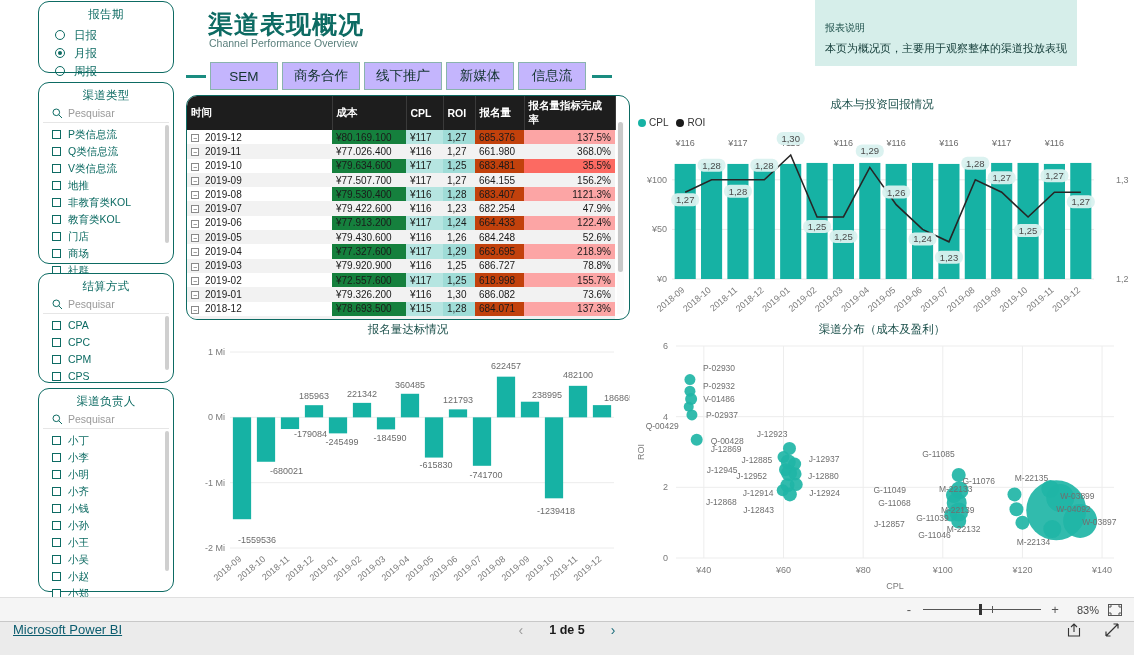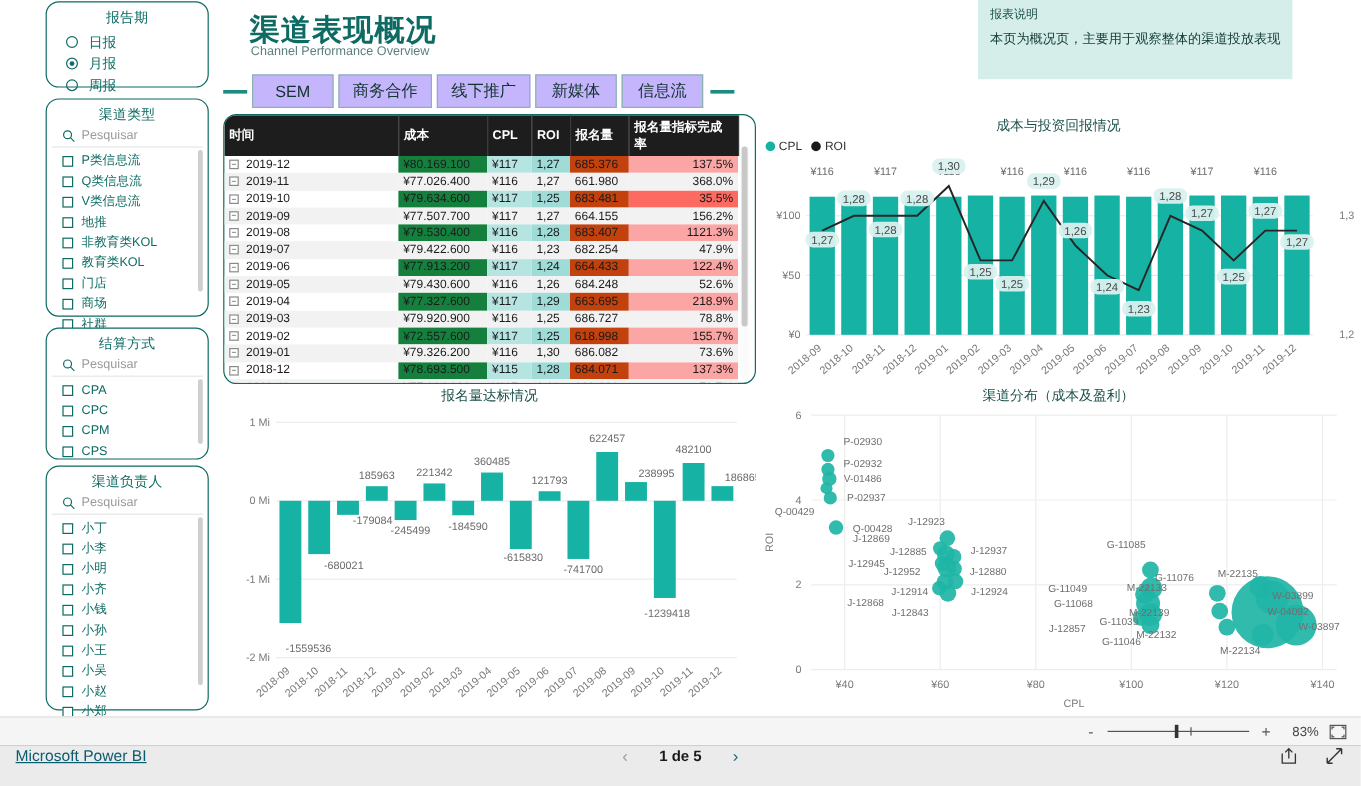--- a/index.html
+++ b/index.html
@@ -49,21 +49,21 @@
   .dash { width:20px; height:3px; background:#1a8c80; flex:0 0 auto; }
   .tab-btn {
     height:28px; min-width:68px; padding:0 11px; border:1px solid #8ab3ae; background:#c4b5fd;
     color:#13332f; font-size:13.5px; display:flex; align-items:center; justify-content:center;
     font-family:"Liberation Sans",sans-serif;
   }
   #tabstrip .dash.right { margin-left:2px; }
 
   
   #info-card { position:absolute; left:815px; top:-2px; width:262px; height:68px; background:#d6eeea; padding:7px 10px; }
-  #info-card .t { font-size:10px; color:#1d4f4a; margin-bottom:6px; }
+  #info-card .t { font-size:10px; color:#1d4f4a; margin-bottom:6px;margin-top:16px; }
   #info-card .b { font-size:11px; color:#123b37; }
 
   
   #table-visual {
     position:absolute; left:186px; top:95px; width:444px; height:225px;
     border:1px solid #0d6b63; border-radius:11px; background:#fff; overflow:hidden;
   }
   table.pbi { border-collapse:collapse; width:428px; table-layout:fixed; font-size:10px; }
   table.pbi th {
     background:#1d1d1d; color:#ffffff; font-weight:bold; font-size:10.5px;

